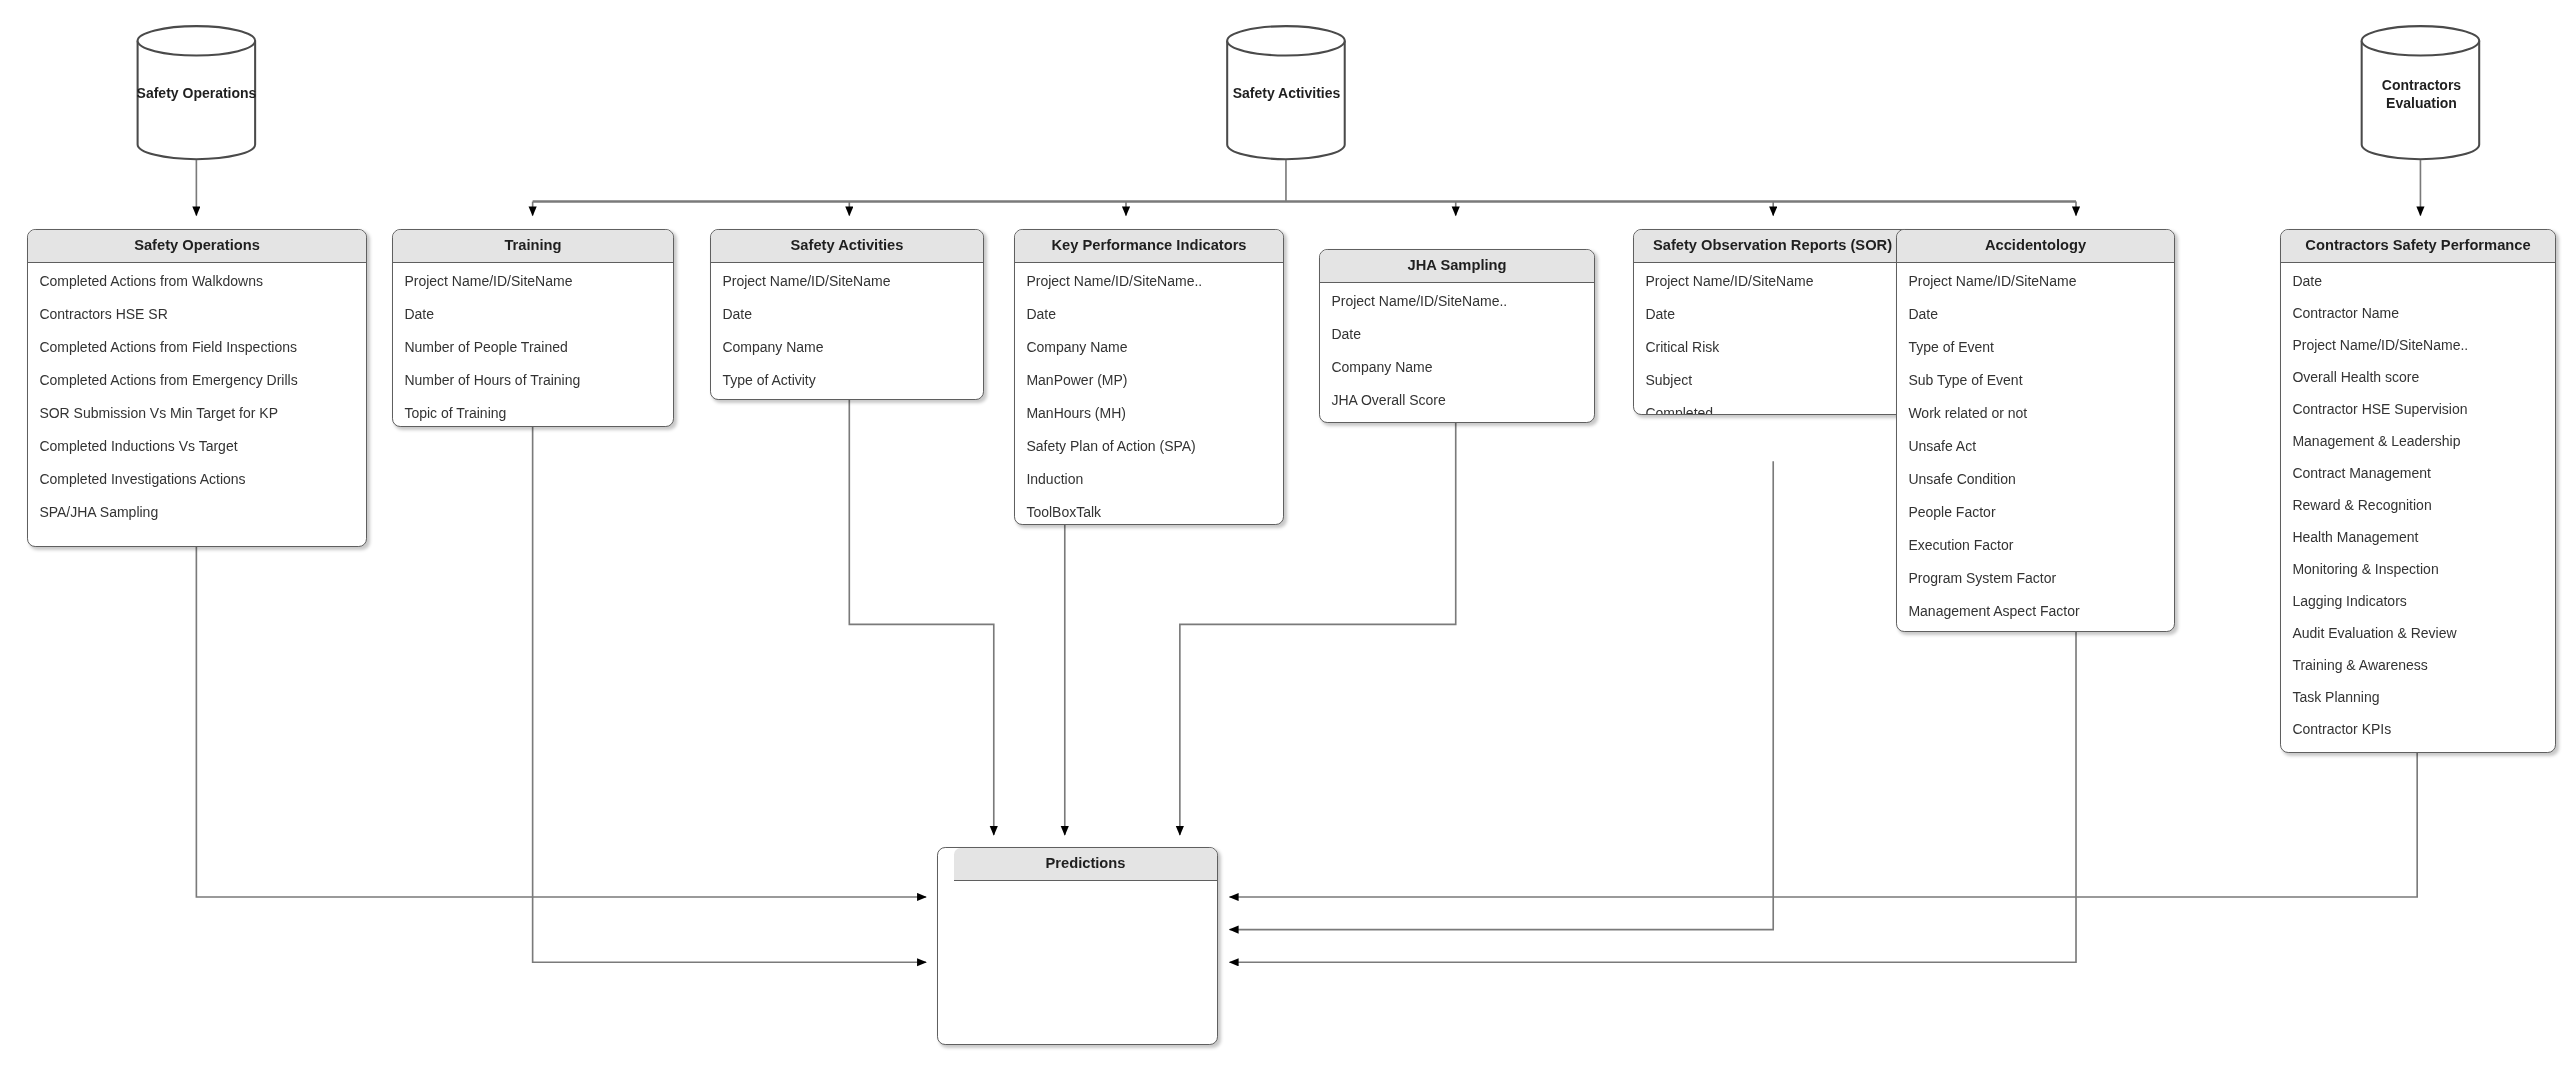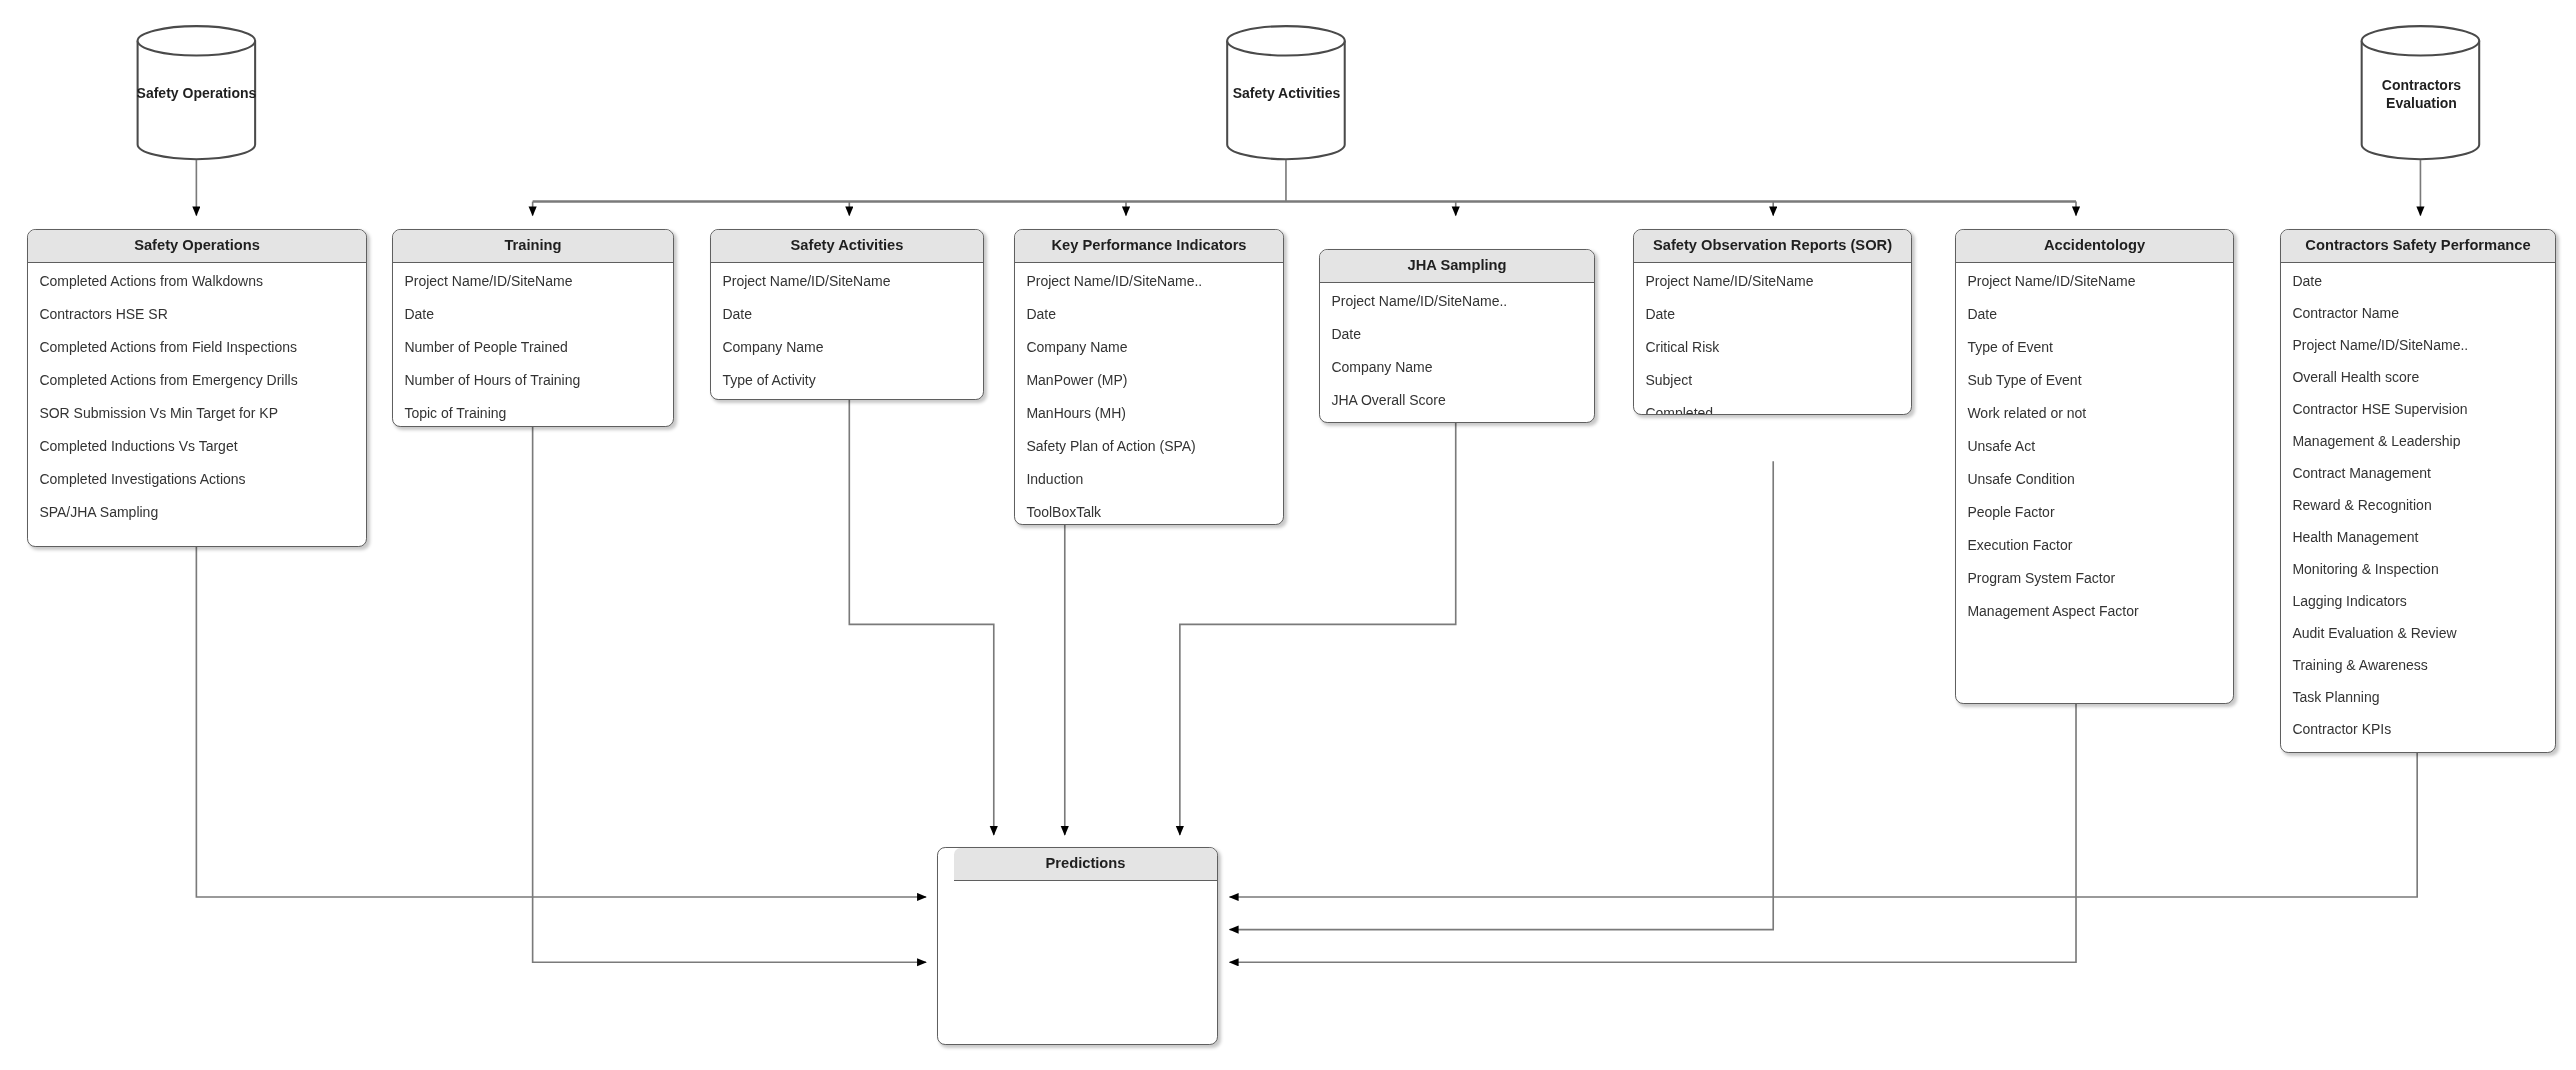--- a/index.html
+++ b/index.html
@@ -39,21 +39,21 @@
     color:var(--field-text);white-space:nowrap;overflow:hidden;}
   #box-contractors-safety-performance .entity-fields li{height:32px;line-height:32px;}
 
   
   #box-safety-operations{left:27px;top:229px;width:340px;height:318px;}
   #box-training{left:392px;top:229px;width:282px;height:198px;}
   #box-safety-activities{left:710px;top:229px;width:274px;height:171px;}
   #box-key-performance-indicators{left:1014px;top:229px;width:270px;height:296px;}
   #box-jha-sampling{left:1319px;top:229px;width:276px;height:174px;margin-top:20px;}
   #box-sor{left:1633px;top:229px;width:279px;height:186px;}
-  #box-accidentology{left:1955px;top:229px;width:279px;height:475px;}
+  #box-accidentology{left:1896px;top:229px;width:279px;height:403px;}
   #box-contractors-safety-performance{left:2280px;top:229px;width:276px;height:524px;}
   #box-predictions{left:937px;top:847px;width:281px;height:198px;padding-left:16px;}
 
   #cyl-label-safety-operations{left:131px;top:64px;}
   #cyl-label-safety-activities{left:1221px;top:64px;}
   #cyl-label-contractors-evaluation{left:2356px;top:65px;}
 </style>
 </head>
 <body>
 

